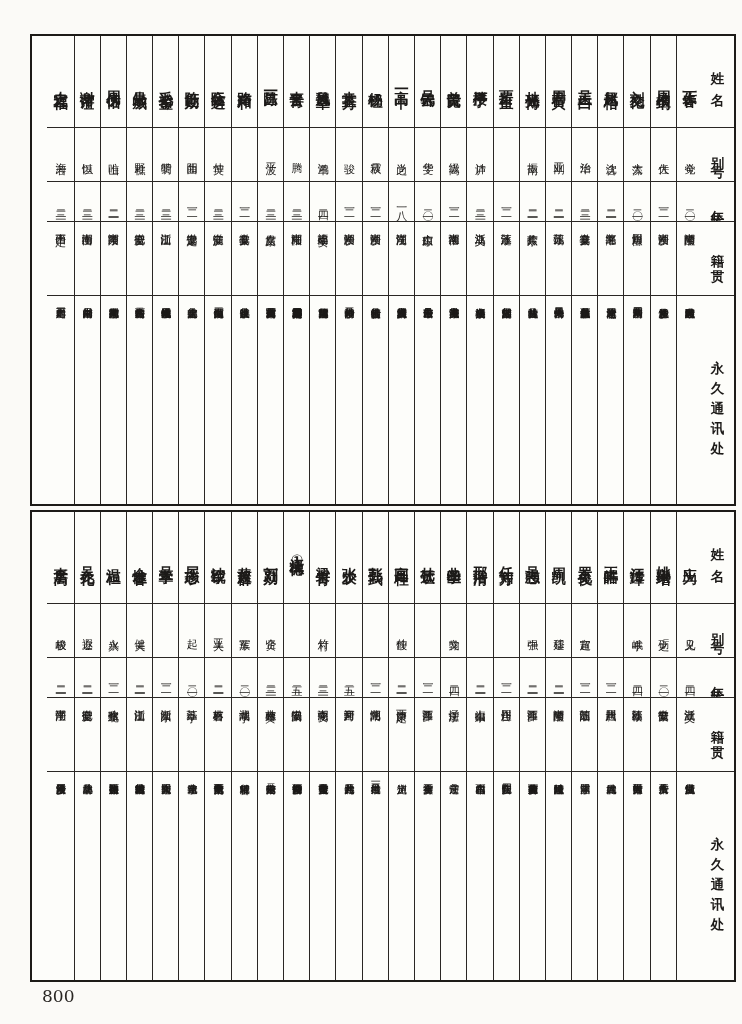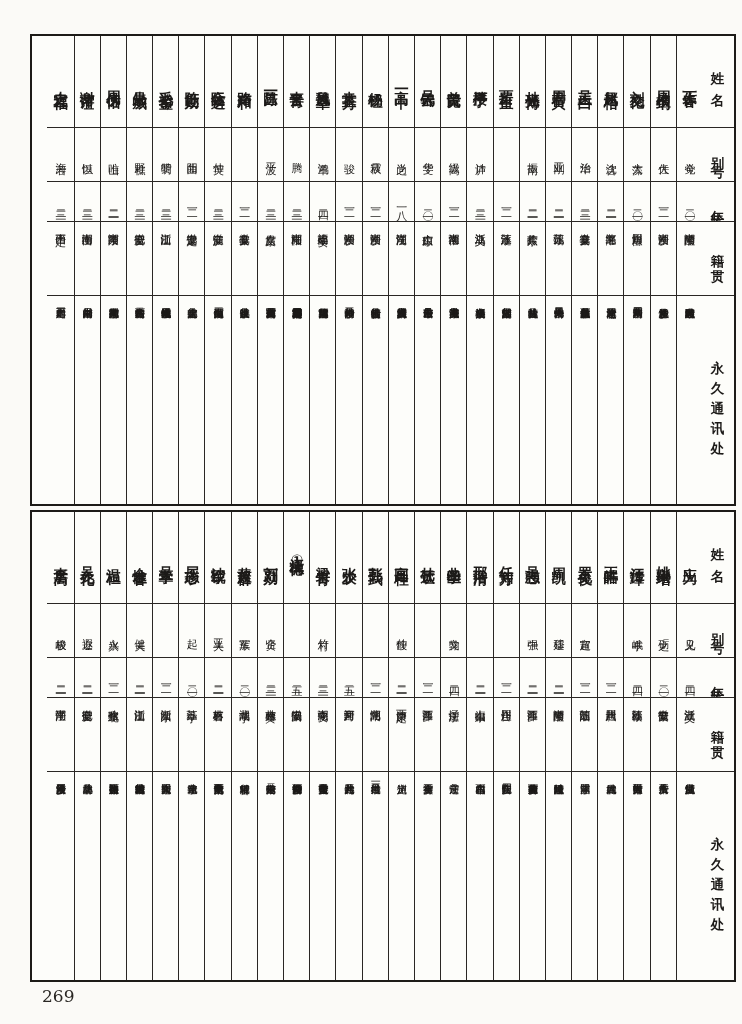--- a/index.html
+++ b/index.html
@@ -1019,14 +1019,14 @@
           <div class="cell r-origin">
             <span class="vtext t-origin">湖南平江</span>
           </div>
           <div class="cell r-addr">
             <span class="vtext t-addr">平江南乡沙段汉番屋</span>
           </div>
         </div>
       </div>
   </section>
 
-  <div class="page-number">269</div>
+  <div class="page-number">800</div>
 </div>
 
 </body></html>

